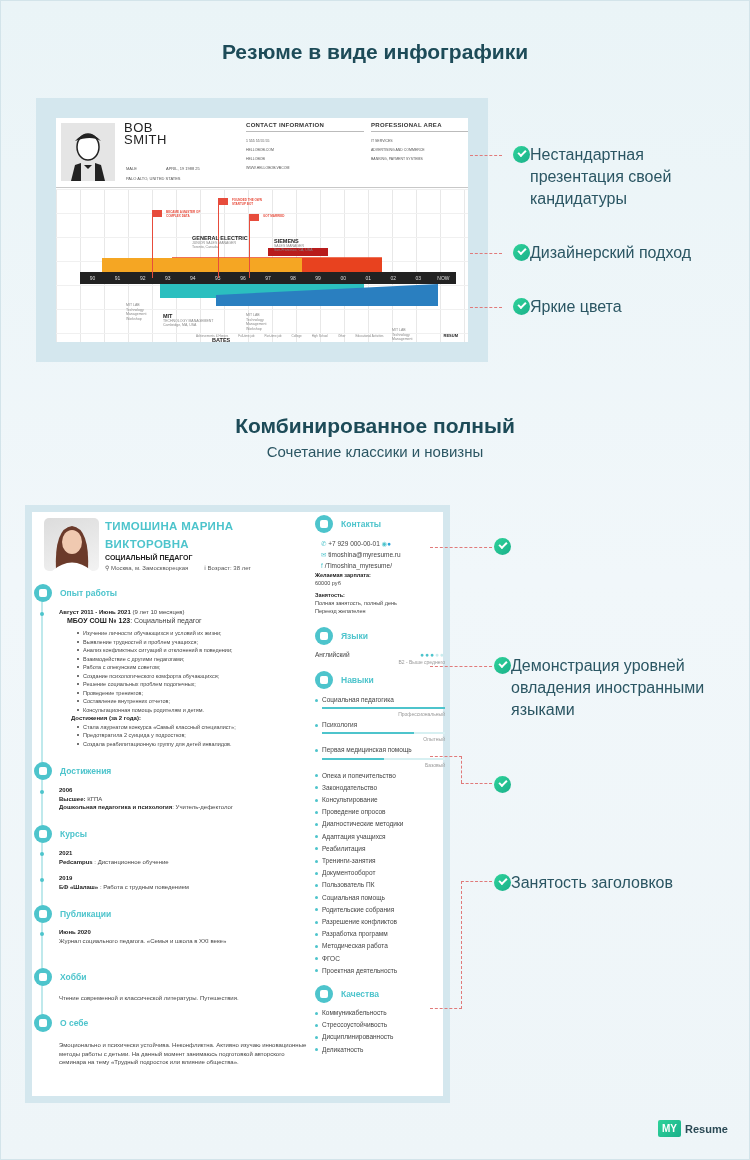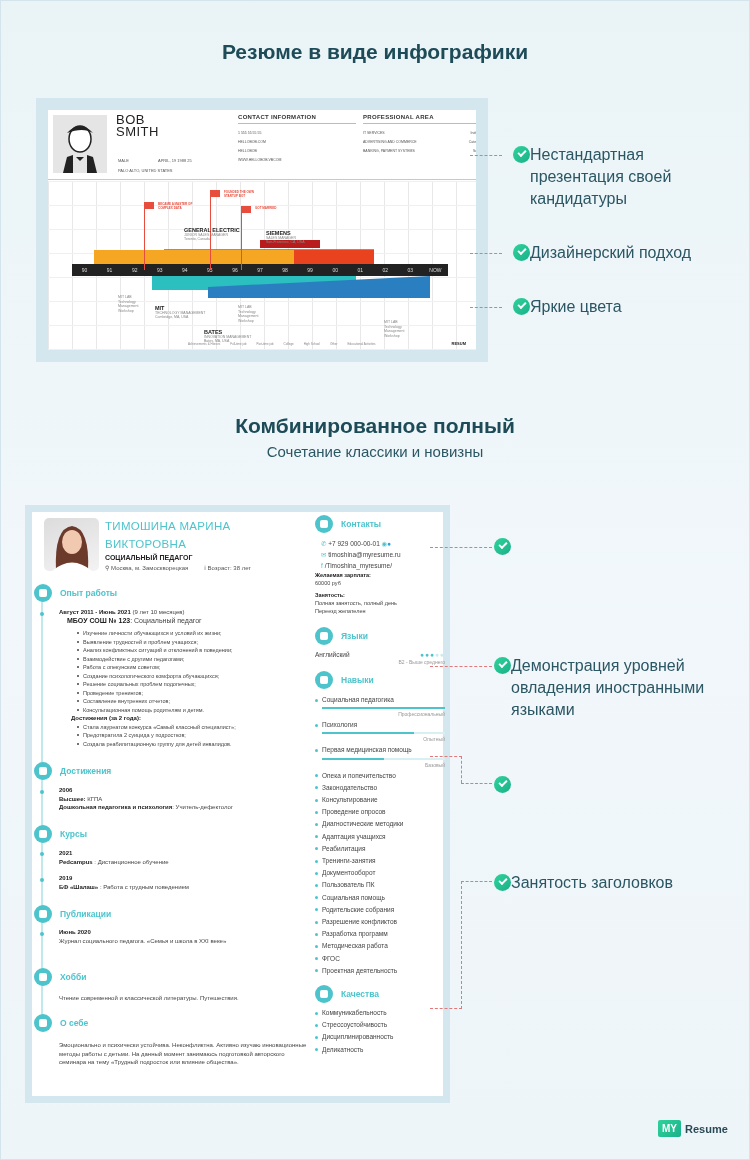--- a/index.html
+++ b/index.html
@@ -1,21 +1,21 @@
 <!DOCTYPE html>
 <html><head>
 <meta charset="utf-8">
 <style>
 *{box-sizing:border-box;margin:0;padding:0}
 body{width:750px;height:1160px;background:#eef6f9;font-family:"Liberation Sans",sans-serif;color:#1f4e5a;position:relative;overflow:hidden}
 .page{position:absolute;inset:0;background:linear-gradient(180deg,#eaf4f7 0%,#f1f7fa 50%,#eef5f8 100%);border:1px solid #d3e4ea}
 .h1{position:absolute;left:0;right:0;text-align:center;font-weight:bold;color:#1d4b58}
 .sub{position:absolute;left:0;right:0;text-align:center;color:#2b5663;font-size:15px}
 
-.info{position:absolute;left:36px;top:98px;width:452px;height:264px;background:#d4e7ee;padding:12px}
+.info{position:absolute;left:36px;top:98px;width:452px;height:264px;background:#d4e7ee;padding:20px}
 .info-in{position:relative;width:100%;height:100%;background:#fff;overflow:hidden}
 .ihead{position:absolute;left:0;top:0;right:0;height:70px;border-bottom:1px solid #c8c8c8;display:flex}
 .avatar-box{width:54px;height:58px;margin:5px;background:#e5e5e5;position:relative}
 .bob{position:absolute;left:68px;top:4px;font-size:13px;line-height:12px;color:#222;letter-spacing:.5px}
 .small{font-size:4px;color:#555;text-transform:uppercase}
 .col{position:absolute;top:4px}
 .col-title{font-size:6px;font-weight:bold;color:#333;border-bottom:1px solid #bbb;padding-bottom:3px;margin-bottom:4px;letter-spacing:.3px}
 .col-row{font-size:3.5px;color:#555;height:9px;display:flex;justify-content:space-between;align-items:center}
 .grid{position:absolute;left:0;right:0;top:71px;bottom:0;background-image:linear-gradient(#f0f0f0 1px,transparent 1px),linear-gradient(90deg,#e8e8e8 1px,transparent 1px);background-size:24px 24px,24px 24px}
 .axis{position:absolute;left:24px;top:154px;width:376px;height:12px;background:#222;display:flex;align-items:center}
@@ -31,21 +31,21 @@
 .feat{position:absolute;display:flex;font-size:16px;line-height:22px;color:#2b5663}
 .chk{width:17px;height:17px;border-radius:50%;background:linear-gradient(135deg,#2fd39a,#1ab08a);flex:none;margin-top:2px;position:relative}
 .chk::after{content:"";position:absolute;left:5px;top:4px;width:6px;height:3px;border-left:2px solid #fff;border-bottom:2px solid #fff;transform:rotate(-45deg)}
 .dash{position:absolute;border-top:1.5px dashed #e07a7a;height:0}
 .vdash{position:absolute;border-left:1.5px dashed #e07a7a;width:0}
 
 .resume{position:absolute;left:25px;top:505px;width:425px;height:598px;background:#d4e7ee;padding:7px}
 .res-in{position:relative;width:100%;height:100%;background:#fff;font-size:7px;color:#444}
 .teal{color:#4dc4cc}
 .photo{position:absolute;left:12px;top:6px;width:55px;height:53px;border-radius:5px;background:linear-gradient(160deg,#dcdcdc,#f3f3f3);overflow:hidden}
-.name{position:absolute;left:73px;top:5px;font-size:11.5px;line-height:18px;color:#4dc4cc;font-weight:normal;letter-spacing:.3px}
+.name{position:absolute;left:73px;top:5px;font-size:11.5px;line-height:18px;color:#4dc4cc;font-weight:bold;letter-spacing:.3px}
 .role{position:absolute;left:73px;top:42px;font-size:7px;font-weight:bold;color:#222}
 .loc{position:absolute;left:73px;top:52px;font-size:6px;color:#555}
 .line{position:absolute;left:9px;top:85px;width:2px;height:420px;background:#bfe9ec}
 .sect{position:absolute;left:0;display:flex;align-items:center;gap:8px}
 .sicon{width:18px;height:18px;border-radius:50%;background:#4dc4cc;position:relative;flex:none}
 .sicon::after{content:"";position:absolute;left:5px;top:5px;width:8px;height:8px;background:#fff;border-radius:2px}
 .stitle{font-size:8.5px;color:#4dc4cc;font-weight:bold}
 .dot{position:absolute;left:8px;width:4px;height:4px;border-radius:50%;background:#4dc4cc}
 .txt{position:absolute;font-size:6px;line-height:8.5px;color:#444}
 .txt b{color:#222}

